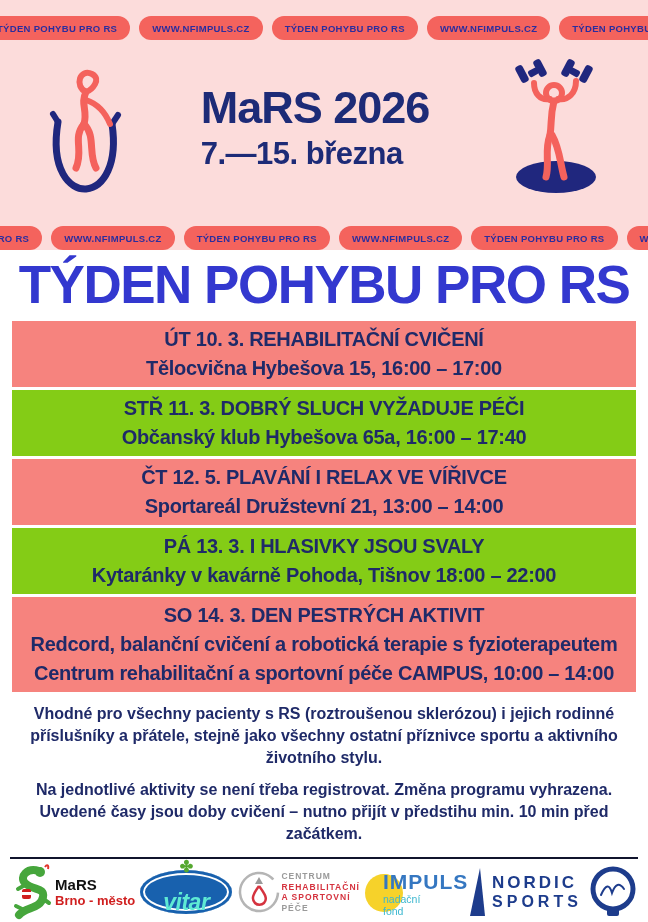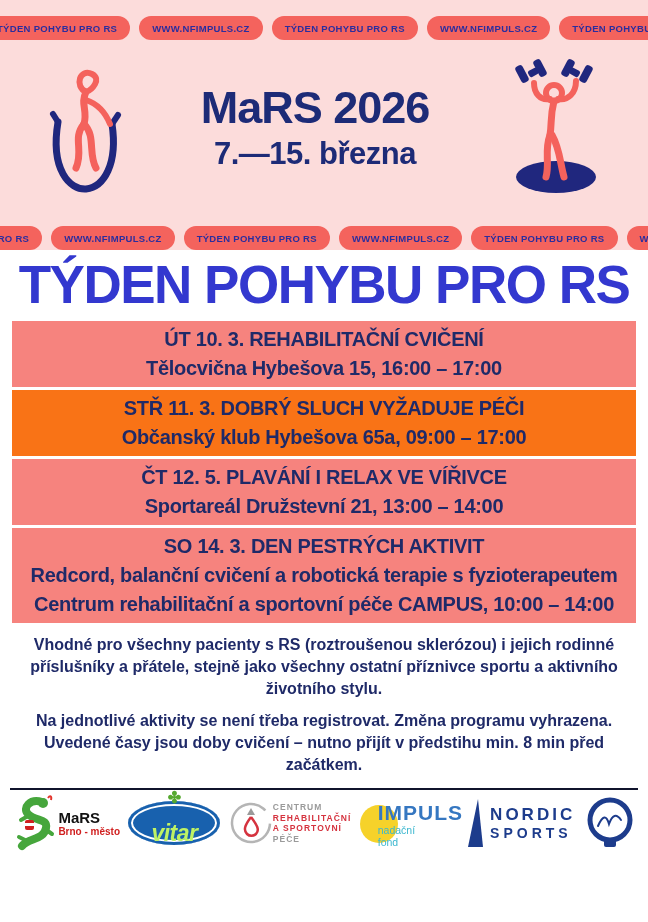--- a/index.html
+++ b/index.html
@@ -12,60 +12,60 @@
   .top { background:#fcdcdb; height:250px; display:flex; flex-direction:column; }
   .banner { display:flex; gap:9px; height:24px; overflow:hidden; flex:none; white-space:nowrap; }
   .banner.row1 { margin:16px 0 0 -16px; }
   .banner.row2 { margin:10px 0 0 -104px; }
   .pill {
     flex:none; display:inline-flex; align-items:center; height:24px;
     background:#f4635d; color:#2b2d9e; border-radius:13px;
     padding:0 13px; font-size:9.5px; letter-spacing:.3px;
   }
   .hero { flex:1; display:flex; align-items:center; justify-content:space-between; padding:0 46px; }
-  .hero-text { text-align:center; color:#1d2b77; }
+  .hero-text { text-align:left; color:#1d2b77; }
   .hero-title { font-size:45px; letter-spacing:-1px; line-height:1.05; }
   .hero-dates { font-size:31px; letter-spacing:-.5px; margin-top:4px; }
   
   .main-title {
     text-align:center; color:#3338cf; font-size:53px; letter-spacing:-1.5px;
     line-height:1.08; padding:6px 0 4px;
   }
   
   .events { margin:4px 12px 0; display:flex; flex-direction:column; gap:3px; }
   .ev-row { text-align:center; color:#1f2a68; padding:4px 4px; }
   .ev-row.dark { background:#f6837e; }
-  .ev-row.light { background:#f97316; }
+  .ev-row.light { background:#84cc16; }
   .ev-title, .ev-detail { font-size:20px; line-height:29px; letter-spacing:-.3px; }
   
   .notes { color:#1f2a68; text-align:center; font-size:16px; line-height:22px; margin:11px 12px 0; }
   .notes .p1 { margin:8px auto 10px; max-width:624px; }
   .rule { border:none; border-top:2px solid #10142c; margin:12px 10px 0; }
   
   .sprow { display:flex; align-items:center; justify-content:space-evenly; height:66px; padding:0 4px; }
   .logo { display:flex; align-items:center; gap:0; flex:none; }
   .roska-text .nm { font-size:15px; color:#111; }
-  .roska-text .sub { font-size:10px; color:#d01f1f;text-align:center; }
+  .roska-text .sub { font-size:13px; color:#d01f1f;text-align:center; }
   .vitar {
     width:92px; height:44px; background:#1861ae; border-radius:50%;
     display:flex; align-items:center; justify-content:center; position:relative;
     box-shadow: inset 0 0 0 3px #1861ae, inset 0 0 0 5px #ffffff;
   }
-  .vitar .vtxt { color:#bef264; font-style:italic; font-size:23px; letter-spacing:-.5px;margin-top:20px; }
+  .vitar .vtxt { color:#5eead4; font-style:italic; font-size:23px; letter-spacing:-.5px;margin-top:20px; }
   .vitar .clover { position:absolute; top:-13px; left:50%; transform:translateX(-50%); color:#55a82f; font-size:16px; }
   .centrum-text { font-size:8.5px; line-height:10.5px; letter-spacing:1px; }
   .centrum-text .g { color:#9a9a9a; }
   .centrum-text .r { color:#d5333f; }
   .impuls { position:relative; width:96px; height:52px; }
   .impuls .dot { position:absolute; left:0; top:8px; width:38px; height:38px; border-radius:50%; background:#f6d22a; }
   .impuls .word { position:absolute; left:18px; top:4px; color:#3577c1; font-size:21px; letter-spacing:1px; }
   .impuls .sub { position:absolute; left:18px; top:27px; color:#3bb7cf; font-size:10.5px; font-weight:normal; line-height:12px; }
   .nordic-text { color:#1d3c8c; }
   .nordic-text .l1 { font-size:17px; letter-spacing:3px; }
-  .nordic-text .l2 { font-size:14px; letter-spacing:4px; text-align:left; }
+  .nordic-text .l2 { font-size:16px; letter-spacing:4px; text-align:right; }
 </style>
 </head>
 <body>
 
 <header class="top">
 
   <div class="banner row1">
     <span class="pill">TÝDEN POHYBU PRO RS</span>
     <span class="pill">WWW.NFIMPULS.CZ</span>
     <span class="pill">TÝDEN POHYBU PRO RS</span>
@@ -123,37 +123,41 @@
 
 <h1 class="main-title">TÝDEN POHYBU PRO RS</h1>
 
 <section class="events">
   <div class="ev-row dark">
     <div class="ev-title">ÚT 10. 3. REHABILITAČNÍ CVIČENÍ</div>
     <div class="ev-detail">Tělocvična Hybešova 15, 16:00 – 17:00</div>
   </div>
   <div class="ev-row light">
     <div class="ev-title">STŘ 11. 3. DOBRÝ SLUCH VYŽADUJE PÉČI</div>
-    <div class="ev-detail">Občanský klub Hybešova 65a, 09:00 – 17:00</div>
+    <div class="ev-detail">Občanský klub Hybešova 65a, 16:00 – 17:40</div>
   </div>
   <div class="ev-row dark">
     <div class="ev-title">ČT 12. 5. PLAVÁNÍ I RELAX VE VÍŘIVCE</div>
     <div class="ev-detail">Sportareál Družstevní 21, 13:00 – 14:00</div>
+  </div>
+  <div class="ev-row light">
+    <div class="ev-title">PÁ 13. 3. I HLASIVKY JSOU SVALY</div>
+    <div class="ev-detail">Kytaránky v kavárně Pohoda, Tišnov 18:00 – 22:00</div>
   </div>
   <div class="ev-row dark">
     <div class="ev-title">SO 14. 3. DEN PESTRÝCH AKTIVIT</div>
     <div class="ev-detail">Redcord, balanční cvičení a robotická terapie s fyzioterapeutem</div>
     <div class="ev-detail">Centrum rehabilitační a sportovní péče CAMPUS, 10:00 – 14:00</div>
   </div>
 </section>
 
 <section class="notes">
   <div class="p1">Vhodné pro všechny pacienty s RS (roztroušenou sklerózou) i jejich rodinné příslušníky a přátele, stejně jako všechny ostatní příznivce sportu  a aktivního životního stylu.</div>
   <div class="p2">Na jednotlivé aktivity se není třeba registrovat. Změna programu vyhrazena.</div>
-  <div class="p2">Uvedené časy jsou doby cvičení – nutno přijít v předstihu min. 8 min před začátkem.</div>
+  <div class="p2">Uvedené časy jsou doby cvičení – nutno přijít v předstihu min. 10 min před začátkem.</div>
 </section>
 
 <hr class="rule">
 
 <section class="sprow">
 
   <div class="logo">
     <svg width="46" height="58" viewBox="0 0 46 58">
       <path d="M36 4 c2 -3 4 -2 3 2" fill="none" stroke="#e2342b" stroke-width="2"></path>
       <path d="M30 8 C18 4 10 14 16 20 C24 28 36 24 34 34 C32 46 16 44 10 52" fill="none" stroke="#46a63c" stroke-width="8" stroke-linecap="round"></path>

